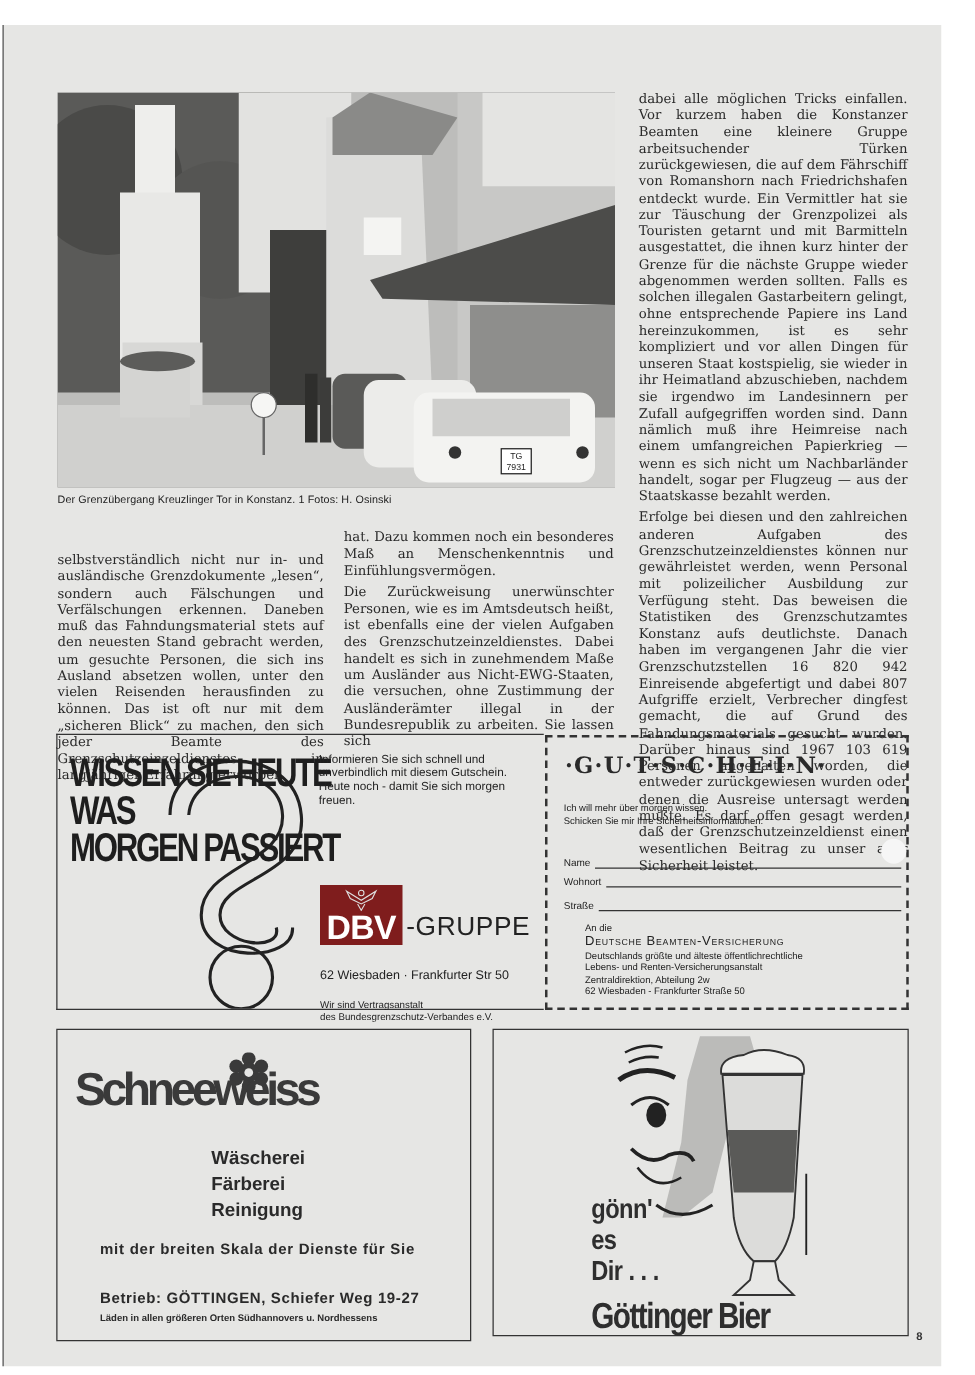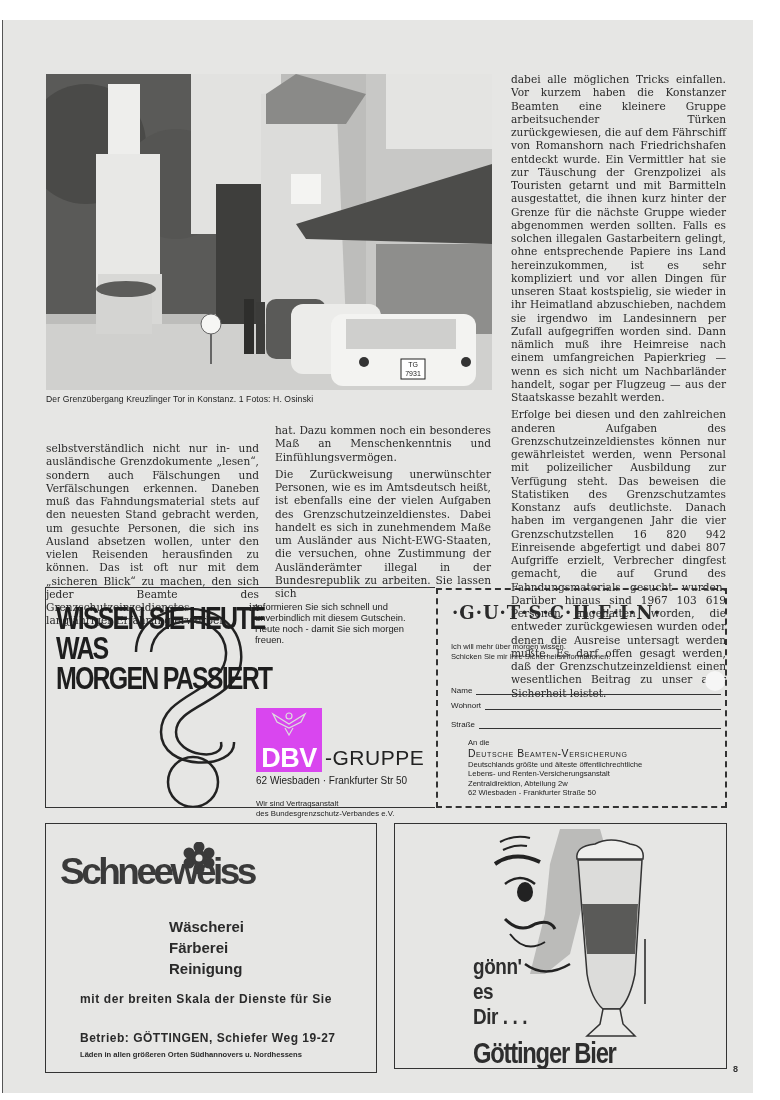--- a/index.html
+++ b/index.html
@@ -22,21 +22,21 @@
   .col-b { left:272px; top:404px; width:216px; }
   .col-c { left:508px; top:53px; width:215px; }
 
   
   .dbv { left:42px; top:567px; width:390px; height:221px; border:1.5px solid #333; border-right:none; box-sizing:border-box; }
   .dbv-head { left:10px; top:15px; font-family:"Liberation Sans", sans-serif; font-weight:bold; font-size:32px; line-height:30px; letter-spacing:-2.3px; transform:scaleX(0.78); transform-origin:left top; color:#1e1e1e; white-space:nowrap; }
   .dbv-q { left:70px; top:4px; }
   .dbv-text { left:209px; top:13px; width:176px; font-size:9.4px; line-height:11px; }
   .dbv-text p { margin:0 0 3px 0; }
   .dbv-logo { left:210px; top:120px; display:flex; align-items:flex-end; }
-  .dbv-emblem { width:66px; height:64px; background:#d946ef; color:#eee; display:flex; flex-direction:column; align-items:center; justify-content:space-between; padding-top:2px; box-sizing:border-box; }
+  .dbv-emblem { width:66px; height:48px; background:#7f1d1d; color:#eee; display:flex; flex-direction:column; align-items:center; justify-content:space-between; padding-top:2px; box-sizing:border-box; }
   .dbv-emblem .letters { font-family:"Liberation Sans", sans-serif; font-weight:bold; font-size:27px; line-height:27px; letter-spacing:-0.5px; color:#fff; }
   .dbv-gruppe { font-family:"Liberation Sans", sans-serif; font-size:21px; line-height:22px; color:#222; margin-left:3px; margin-bottom:3px; letter-spacing:0.5px; }
   .dbv-addr { left:210px; top:187px; font-size:10px; }
   .dbv-sub { left:210px; top:211px; font-size:7.8px; line-height:9.5px; }
 
   
   .gut { left:433px; top:568px; width:291px; height:220px; border:2px dashed #333; box-sizing:border-box; }
   .gut-title { left:14px; top:12px; font-family:"DejaVu Serif", serif; font-weight:bold; font-size:18px; letter-spacing:1px; color:#2a2a2a; }
   .gut-intro { left:13px; top:52px; font-size:7.6px; line-height:9.8px; }
   .gut-field { left:13px; font-size:8px; display:flex; align-items:flex-end; width:270px; }

